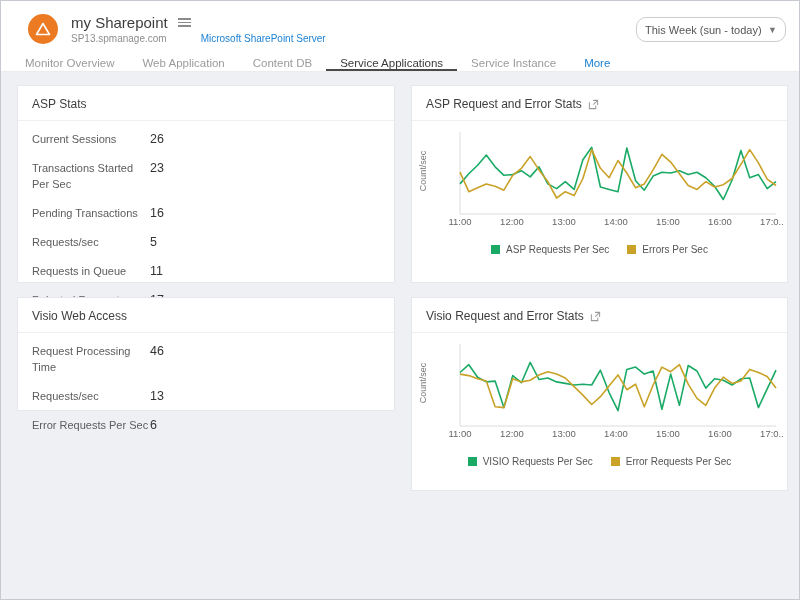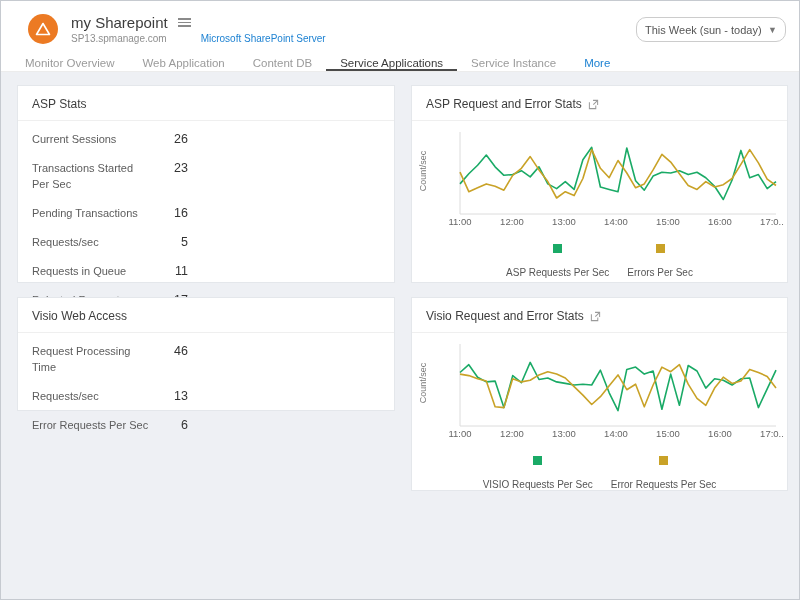--- a/index.html
+++ b/index.html
@@ -46,36 +46,36 @@
   .panel { position:absolute; background:#fff; border:1px solid #e4e7eb; }
   .panel-title {
     font-size:12px; color:#3e3e3e; padding:11px 14px 9px 14px;
     border-bottom:1px solid #efefef; display:flex; align-items:center; gap:6px;
   }
   .ext-icon { width:11px; height:11px; display:inline-block; }
   
   .stat-rows { padding:4px 14px; }
   .stat-row { display:flex; padding:7px 0 6px 0; }
   .stat-label { font-size:11px; color:#5c5c5c; width:118px; line-height:1.45; }
-  .stat-value { font-size:12.5px; color:#333; width:38px; text-align:right; }
+  .stat-value { font-size:12.5px; color:#333; width:38px; text-align:left; }
   
   .chart-wrap { position:absolute; top:0; left:0; width:100%; height:100%; }
   .chart-svg { position:absolute; top:0; left:0; }
   .ylabel {
     position:absolute; left:-24px; top:80px; width:70px; text-align:center;
     font-size:9px; color:#777; transform:rotate(-90deg);
   }
   .ticks { position:absolute; top:130px; left:0; width:100%; height:12px; }
   .tick { position:absolute; transform:translateX(-50%); font-size:9.5px; color:#666; white-space:nowrap; }
   .t0{left:48px}.t1{left:100px}.t2{left:152px}.t3{left:204px}.t4{left:256px}.t5{left:308px}.t6{left:360px}
   .legend {
     position:absolute; top:158px; left:0; width:100%;
     display:flex; justify-content:center; gap:18px; align-items:center;
   }
-  .legend-item { display:flex; align-items:center; gap:14px;flex-direction:column; }
+  .legend-item { display:flex; align-items:center; gap:6px; }
   .legend-swatch { width:9px; height:9px; display:inline-block; }
   .legend-label { font-size:10px; color:#555; }
   
   #panel-asp-stats   { left:16px;  top:84px;  width:378px; height:198px; }
   #panel-asp-chart   { left:410px; top:84px;  width:377px; height:198px; }
   #panel-visio-stats { left:16px;  top:296px; width:378px; height:114px; }
   #panel-visio-chart { left:410px; top:296px; width:377px; height:194px; }
 </style>
 </head>
 <body>

